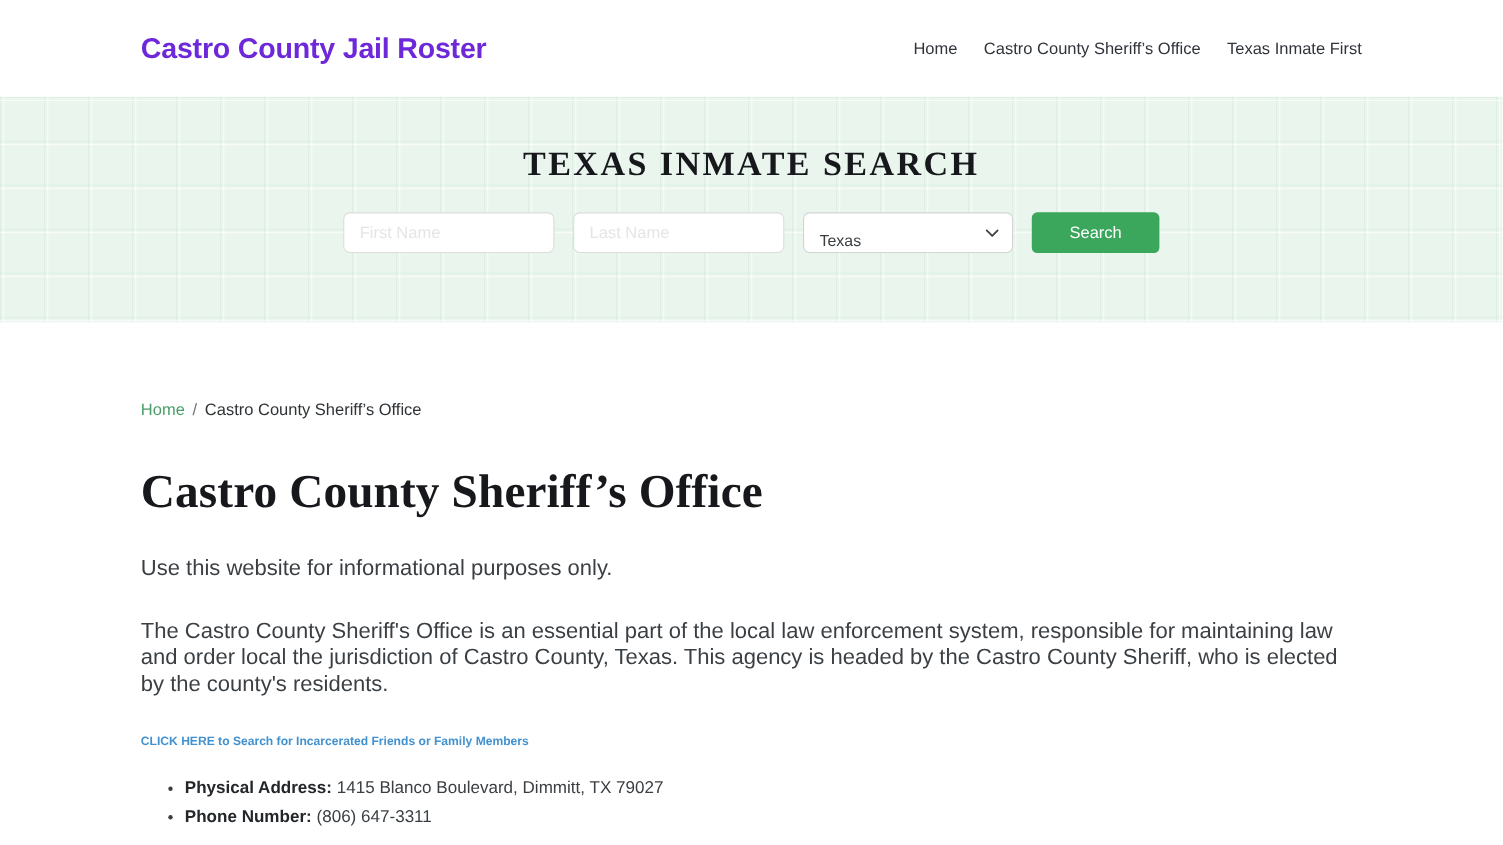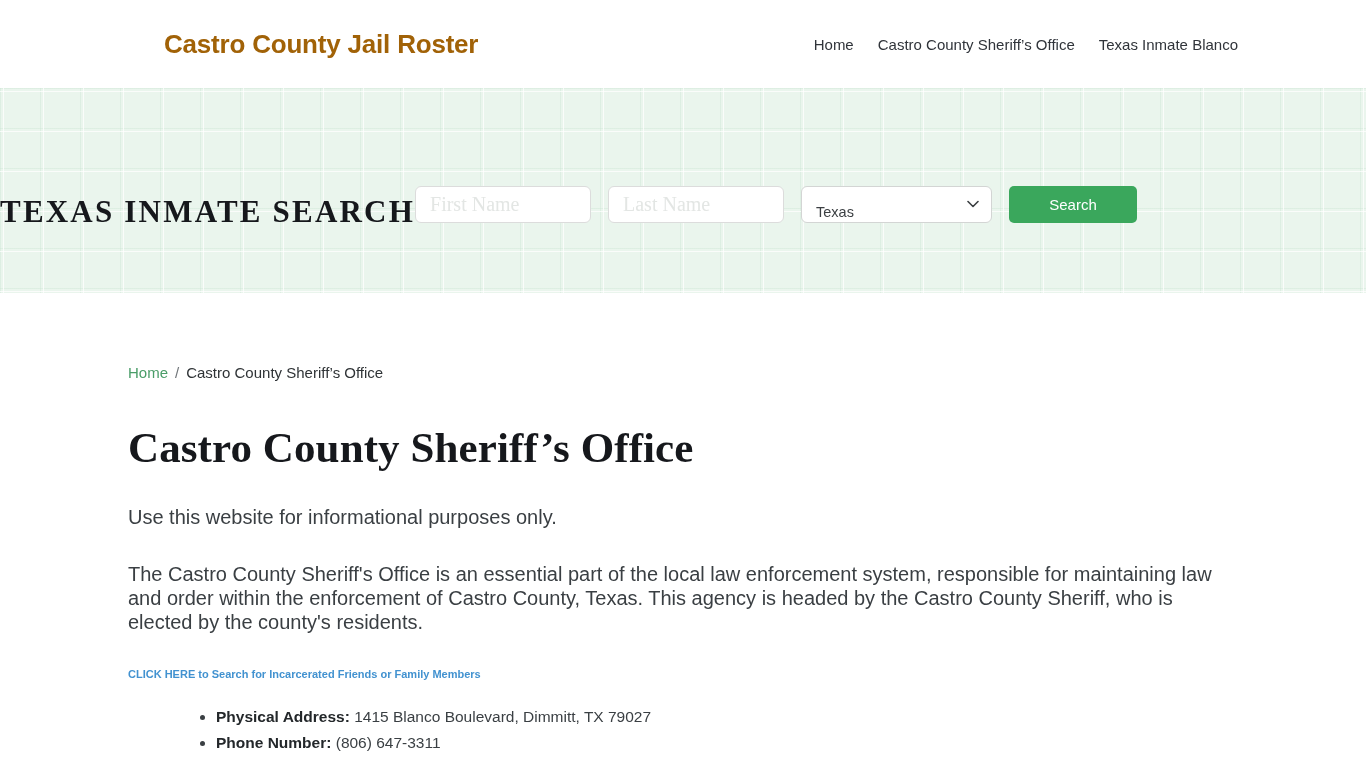--- a/index.html
+++ b/index.html
@@ -25,24 +25,23 @@
     display: flex;
     align-items: center;
     justify-content: space-between;
     padding: 0 128px 0 128px;
   }
   .brand {
     font-family: "Liberation Sans Narrow", "Liberation Sans", sans-serif;
     font-weight: 700;
     font-size: 26px;
     letter-spacing: -0.2px;
-    color: #a16207;
+    color: #6d28d9;
     text-decoration: none;
     white-space: nowrap;
-    margin-left: 36px;
   }
   .main-nav {
     display: flex;
     align-items: center;
     gap: 24px;
   }
   .nav-link {
     font-size: 15px;
     color: #30343a;
     text-decoration: none;
@@ -56,49 +55,49 @@
     height: 205px;
     background-color: #eaf5ed;
     background-image:
       linear-gradient(to right, rgba(255,255,255,0.75) 1px, transparent 1px),
       linear-gradient(to bottom, rgba(255,255,255,0.75) 1px, transparent 1px),
       linear-gradient(to right, rgba(207,230,214,0.45) 1px, transparent 1px),
       linear-gradient(to bottom, rgba(207,230,214,0.45) 1px, transparent 1px);
     background-size: 40px 40px, 40px 40px, 40px 40px, 40px 40px;
     background-position: 3px 3px, 3px 3px, 0 0, 0 0;
     display: flex;
-    flex-direction: row;
+    flex-direction: column;
     align-items: center;
     justify-content: flex-start;
   }
   .hero-title {
     margin: 44px 0 0 0;
     font-family: "Liberation Serif", "DejaVu Serif", serif;
     font-weight: 700;
     font-size: 31px;
     letter-spacing: 2.2px;
     color: #16181c;
     text-align: center;
     line-height: 1.1;
   }
   .search-form {
     margin-top: 27px;
     display: flex;
     align-items: center;
     gap: 17px;
   }
   .search-input {
-    width: 176px;
+    width: 192px;
     height: 37px;
     border: 1px solid #dcdcdc;
     border-radius: 6px;
     background: #ffffff;
     padding: 0 14px;
-    font-family: Liberation Serif, serif;
-    font-size: 20px;
+    font-family: Liberation Sans, sans-serif;
+    font-size: 15px;
     color: #444;
     outline: none;
   }
   .search-input::placeholder { color: #e3e6e4; }
   .state-select-wrap { position: relative; }
   .state-select {
     width: 191px;
     height: 37px;
     border: 1px solid #d3d5d4;
     border-radius: 6px;
@@ -115,21 +114,21 @@
   .select-chevron {
     position: absolute;
     right: 13px;
     top: 50%;
     transform: translateY(-50%);
     pointer-events: none;
     display: block;
     line-height: 0;
   }
   .search-button {
-    width: 128px;
+    width: 116px;
     height: 37px;
     border: none;
     border-radius: 5px;
     background: #3aa75c;
     color: #ffffff;
     font-family: "Liberation Sans", sans-serif;
     font-size: 15px;
     font-weight: 400;
     cursor: pointer;
   }
@@ -182,33 +181,32 @@
   }
   .contact-list {
     margin: 18px 0 0 0;
     padding-left: 40px;
     list-style: disc;
   }
   .contact-list li {
     font-size: 15.5px;
     line-height: 26px;
     color: #3a3f43;
-    margin-left: 48px;
   }
   .contact-list li strong { color: #23272a; font-weight: 700; }
 </style>
 </head>
 <body>
 
 <header class="site-header">
   <a class="brand" href="#">Castro County Jail Roster</a>
   <nav class="main-nav">
     <a class="nav-link" href="#">Home</a>
     <a class="nav-link" href="#">Castro County Sheriff’s Office</a>
-    <a class="nav-link" href="#">Texas Inmate Blanco</a>
+    <a class="nav-link" href="#">Texas Inmate First</a>
   </nav>
 </header>
 
 <section class="hero">
   <h2 class="hero-title">TEXAS INMATE SEARCH</h2>
 
   <form class="search-form">
     <input class="search-input" type="text" placeholder="First Name" style="">
 
     <input class="search-input" type="text" placeholder="Last Name" style="">
@@ -233,21 +231,21 @@
   <div class="breadcrumb">
     <a class="breadcrumb-link" href="#">Home</a>
     <span class="breadcrumb-sep">/</span>
     <span class="breadcrumb-current">Castro County Sheriff’s Office</span>
   </div>
 
   <h1 class="page-title">Castro County Sheriff’s Office</h1>
 
   <p class="body-text">Use this website for informational purposes only.</p>
 
-  <p class="body-text">The Castro County Sheriff's Office is an essential part of the local law enforcement system, responsible for maintaining law and order within the enforcement of Castro County, Texas. This agency is headed by the Castro County Sheriff, who is elected by the county's residents.</p>
+  <p class="body-text">The Castro County Sheriff's Office is an essential part of the local law enforcement system, responsible for maintaining law and order local the jurisdiction of Castro County, Texas. This agency is headed by the Castro County Sheriff, who is elected by the county's residents.</p>
 
   <a class="link-cta" href="#">CLICK HERE to Search for Incarcerated Friends or Family Members</a>
 
 
   <ul class="contact-list">
     <li>
       <strong>Physical Address:</strong>
       <span>1415 Blanco Boulevard, Dimmitt, TX 79027</span>
     </li>
     <li>

